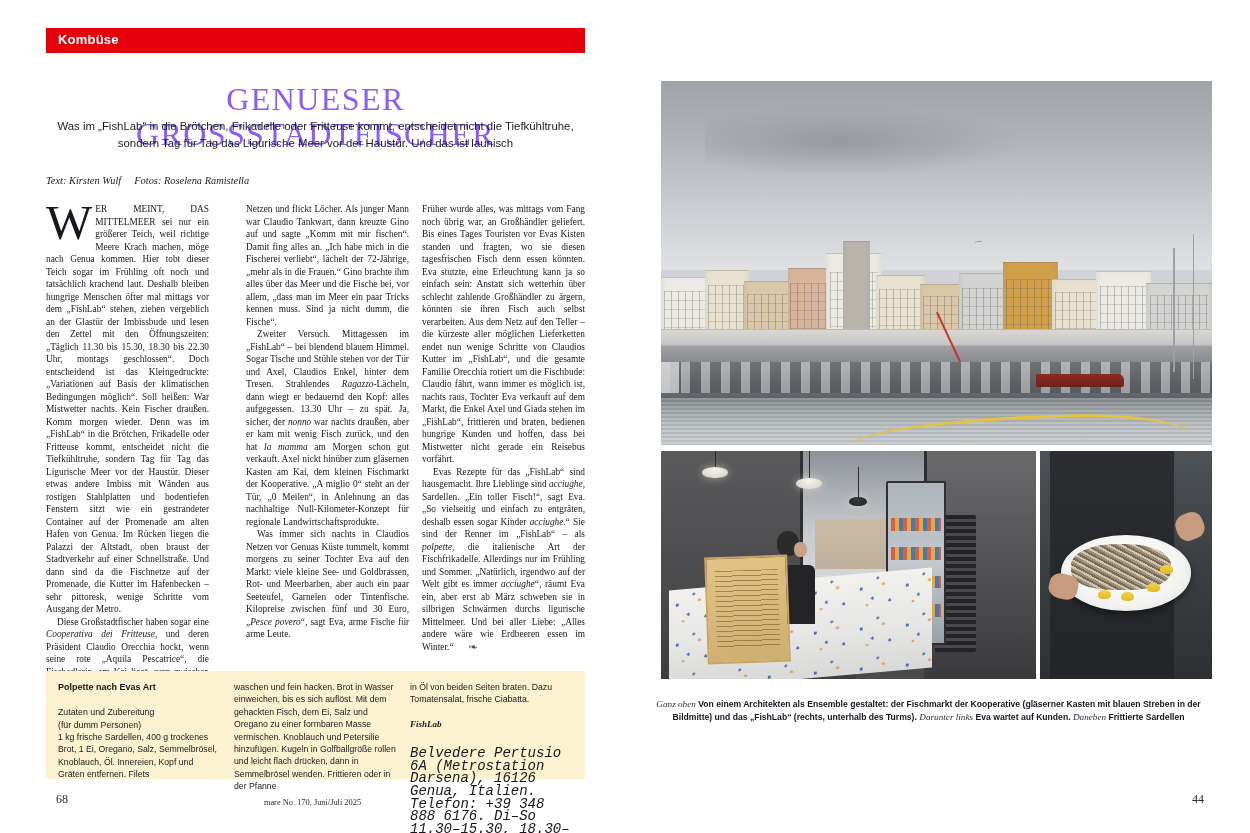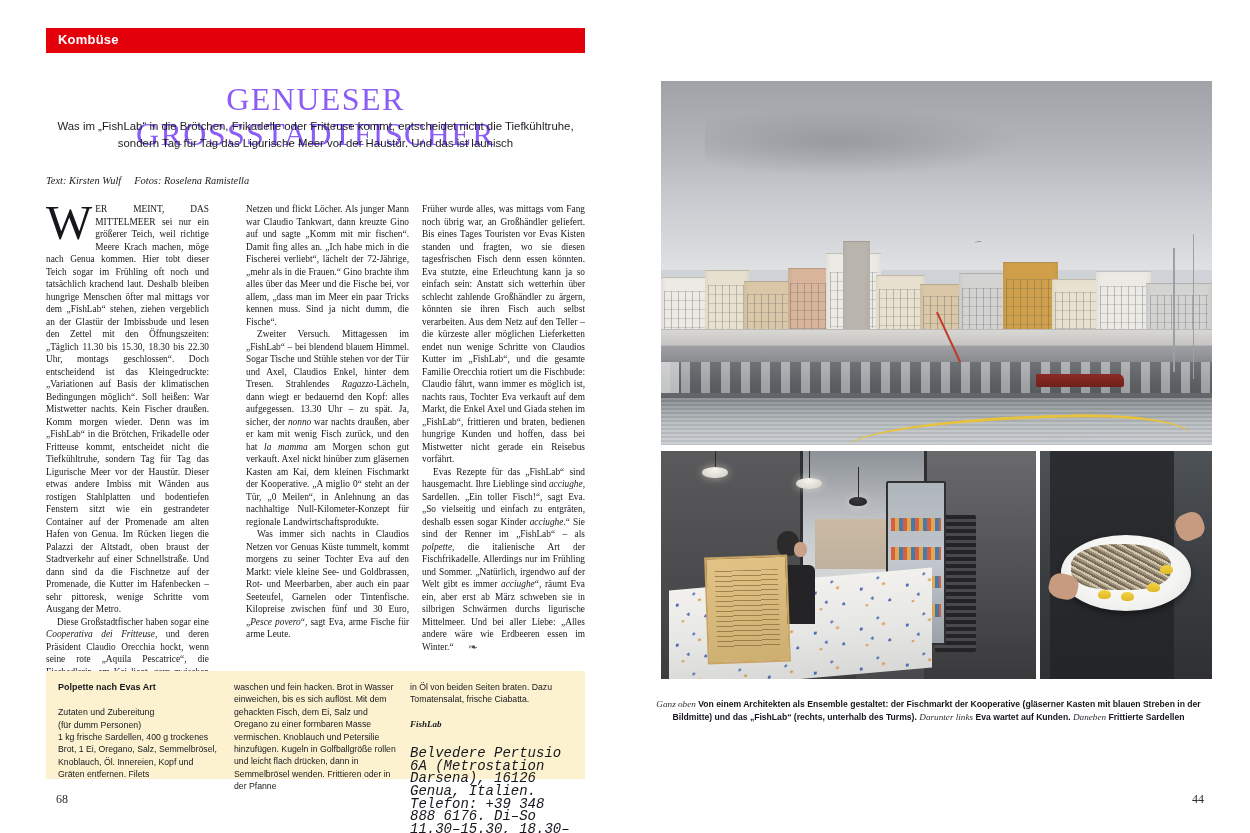--- a/index.html
+++ b/index.html
@@ -530,20 +530,21 @@
 
       <div class="recipe-col recipe-c3">
         <div class="recipe-body">in Öl von beiden Seiten braten. Dazu Tomatensalat, frische Ciabatta.</div>
         <div class="fishlab-head">FishLab</div>
         <div class="fishlab-info">Belvedere Pertusio 6A (Metrostation Darsena), 16126 Genua, Italien. Telefon: +39 348 888 6176. Di–So 11.30–15.30, 18.30–22.30 Uhr – so das Wetter will.</div>
       </div>
 
     </div>
 
     <div class="folio folio-left">68</div>
+    <div class="issue-line">mare No. 170, Juni/Juli 2025</div>
 
   </div>
 
   <div class="page-right">
 
     <div class="photo photo-harbour">
       <div class="sky"></div>
       <div class="gull"></div>
 
       <div class="skyline">

